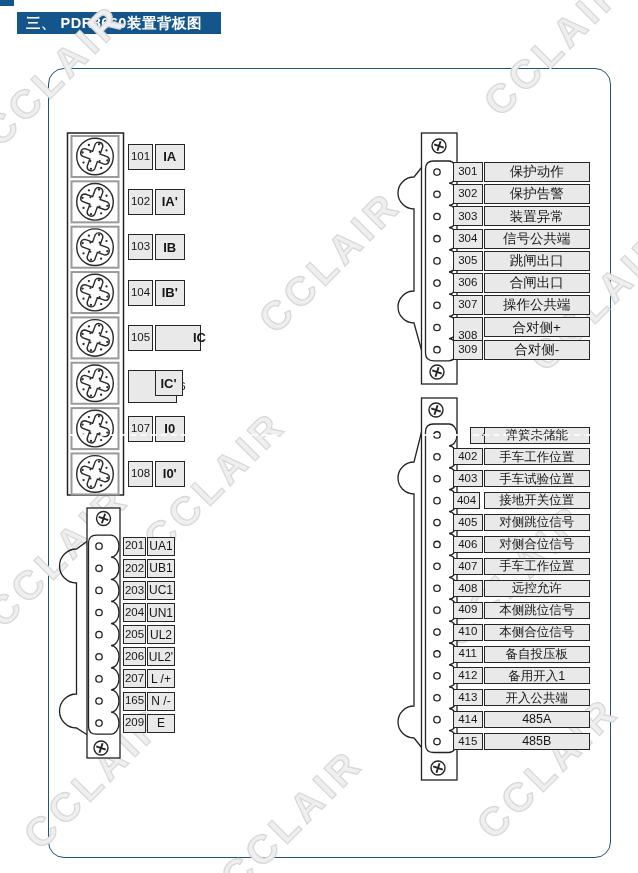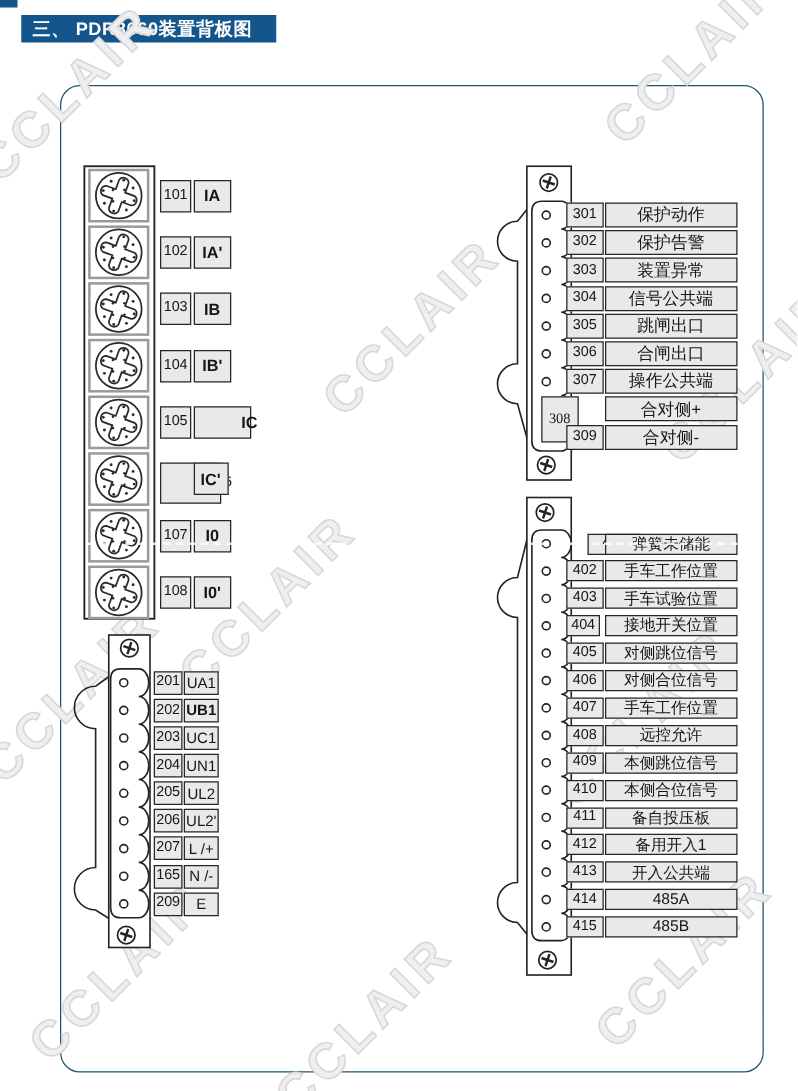--- a/index.html
+++ b/index.html
@@ -274,21 +274,21 @@
         <div class="cell lab100" style="left: 154.5px; top: 370.25px; width: 28px; height: 26px;">IC'</div>
         <div class="cell num" style="left: 128px; top: 415.6px; width: 25px; height: 26px;">107</div>
         <div class="cell lab100" style="left: 154.5px; top: 415.6px; width: 30.5px; height: 26px;">I0</div>
         <div class="cell num" style="left: 128px; top: 460.95px; width: 25px; height: 26px;">108</div>
         <div class="cell lab100" style="left: 154.5px; top: 460.95px; width: 30.5px; height: 26px;">I0'</div>
       </div>
     <div>
         <div class="cell num" style="left: 123px; top: 536.7px; width: 23px; height: 19px;">201</div>
         <div class="cell lab200" style="left: 147px; top: 536.7px; width: 28px; height: 19px;">UA1</div>
         <div class="cell num" style="left: 123px; top: 558.82px; width: 23px; height: 19px;">202</div>
-        <div class="cell lab200" style="left: 147px; top: 558.82px; width: 28px; height: 19px; font-weight: bold;">UB1</div>
+        <div class="cell lab200" style="left: 147px; top: 558.82px; width: 28px; height: 19px;">UB1</div>
         <div class="cell num" style="left: 123px; top: 580.94px; width: 23px; height: 19px;">203</div>
         <div class="cell lab200" style="left: 147px; top: 580.94px; width: 28px; height: 19px;">UC1</div>
         <div class="cell num" style="left: 123px; top: 603.06px; width: 23px; height: 19px;">204</div>
         <div class="cell lab200" style="left: 147px; top: 603.06px; width: 28px; height: 19px;">UN1</div>
         <div class="cell num" style="left: 123px; top: 625.18px; width: 23px; height: 19px;">205</div>
         <div class="cell lab200" style="left: 147px; top: 625.18px; width: 28px; height: 19px;">UL2</div>
         <div class="cell num" style="left: 123px; top: 647.3px; width: 23px; height: 19px;">206</div>
         <div class="cell lab200" style="left: 147px; top: 647.3px; width: 28px; height: 19px;">UL2'</div>
         <div class="cell num" style="left: 123px; top: 669.42px; width: 23px; height: 19px;">207</div>
         <div class="cell lab200" style="left: 147px; top: 669.42px; width: 28px; height: 19px;">L /+</div>
@@ -305,21 +305,21 @@
         <div class="cell num" style="left: 453px; top: 206.4px; width: 29.5px; height: 20px;">303</div>
         <div class="cell lab300" style="left: 483.5px; top: 206.4px; width: 106.5px; height: 20px;">装置异常</div>
         <div class="cell num" style="left: 453px; top: 228.6px; width: 29.5px; height: 20px;">304</div>
         <div class="cell lab300" style="left: 483.5px; top: 228.6px; width: 106.5px; height: 20px;">信号公共端</div>
         <div class="cell num" style="left: 453px; top: 250.8px; width: 29.5px; height: 20px;">305</div>
         <div class="cell lab300" style="left: 483.5px; top: 250.8px; width: 106.5px; height: 20px;">跳闸出口</div>
         <div class="cell num" style="left: 453px; top: 273px; width: 29.5px; height: 20px;">306</div>
         <div class="cell lab300" style="left: 483.5px; top: 273px; width: 106.5px; height: 20px;">合闸出口</div>
         <div class="cell num" style="left: 453px; top: 295.2px; width: 29.5px; height: 20px;">307</div>
         <div class="cell lab300" style="left: 483.5px; top: 295.2px; width: 106.5px; height: 20px;">操作公共端</div>
-        <div class="cell num" style="left: 433px; top: 317.4px; width: 29.5px; height: 37px; font-family: Liberation Serif, serif;">308</div>
+        <div class="cell num" style="left: 453px; top: 317.4px; width: 29.5px; height: 37px;">308</div>
         <div class="cell lab300" style="left: 483.5px; top: 317.4px; width: 106.5px; height: 20px;">合对侧+</div>
         <div class="cell num" style="left: 453px; top: 339.6px; width: 29.5px; height: 20px;">309</div>
         <div class="cell lab300" style="left: 483.5px; top: 339.6px; width: 106.5px; height: 20px;">合对侧-</div>
       </div>
     <div>
         <div class="cell num" style="left: 470px; top: 426.5px; width: 43px; height: 17px;">401</div>
         <div class="cell lab400" style="left: 483.5px; top: 426.5px; width: 106.5px; height: 17px;">弹簧未储能</div>
         <div class="cell num" style="left: 453px; top: 448.4px; width: 29.5px; height: 17px;">402</div>
         <div class="cell lab400" style="left: 483.5px; top: 448.4px; width: 106.5px; height: 17px;">手车工作位置</div>
         <div class="cell num" style="left: 453px; top: 470.3px; width: 29.5px; height: 17px;">403</div>

